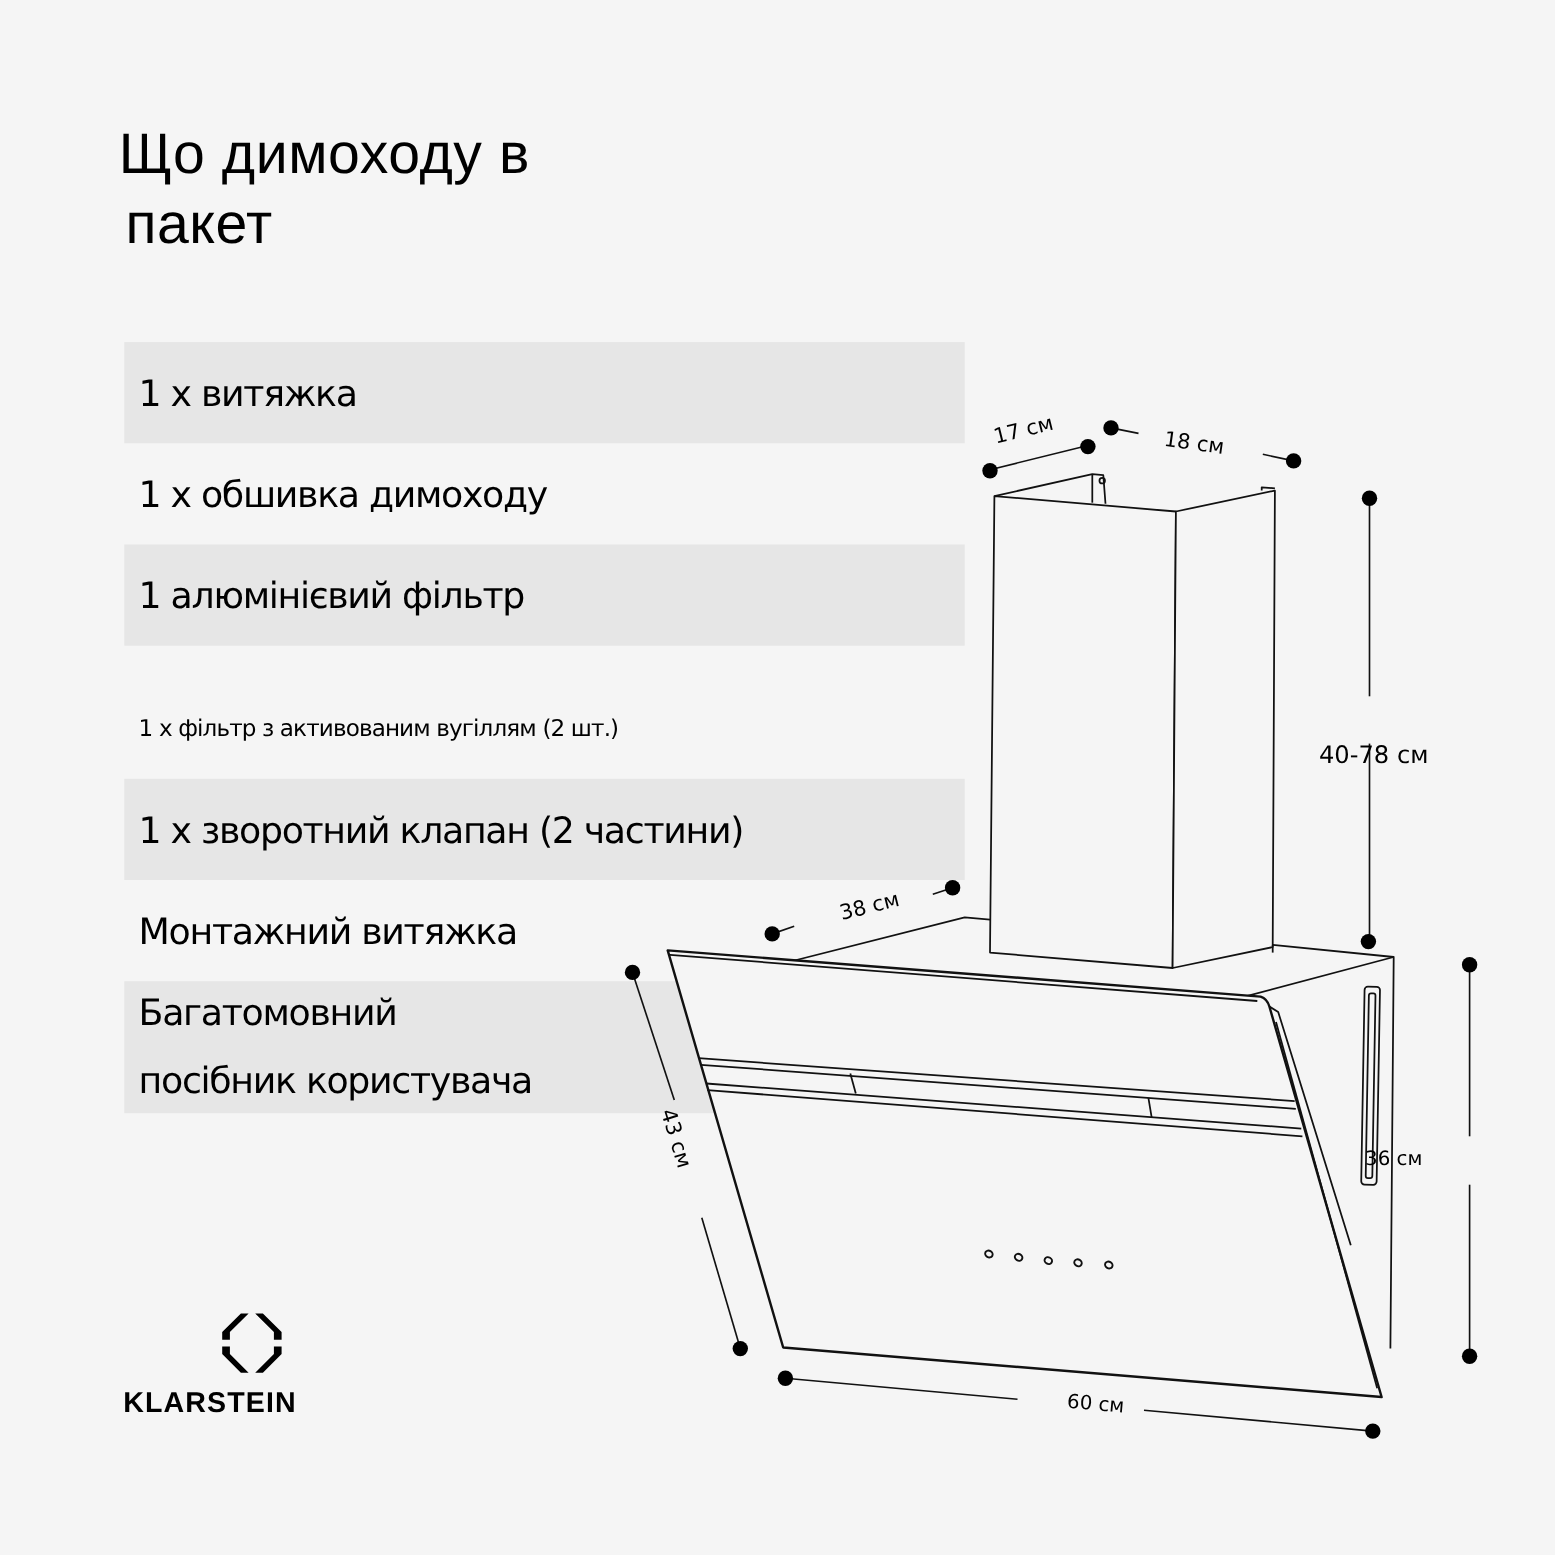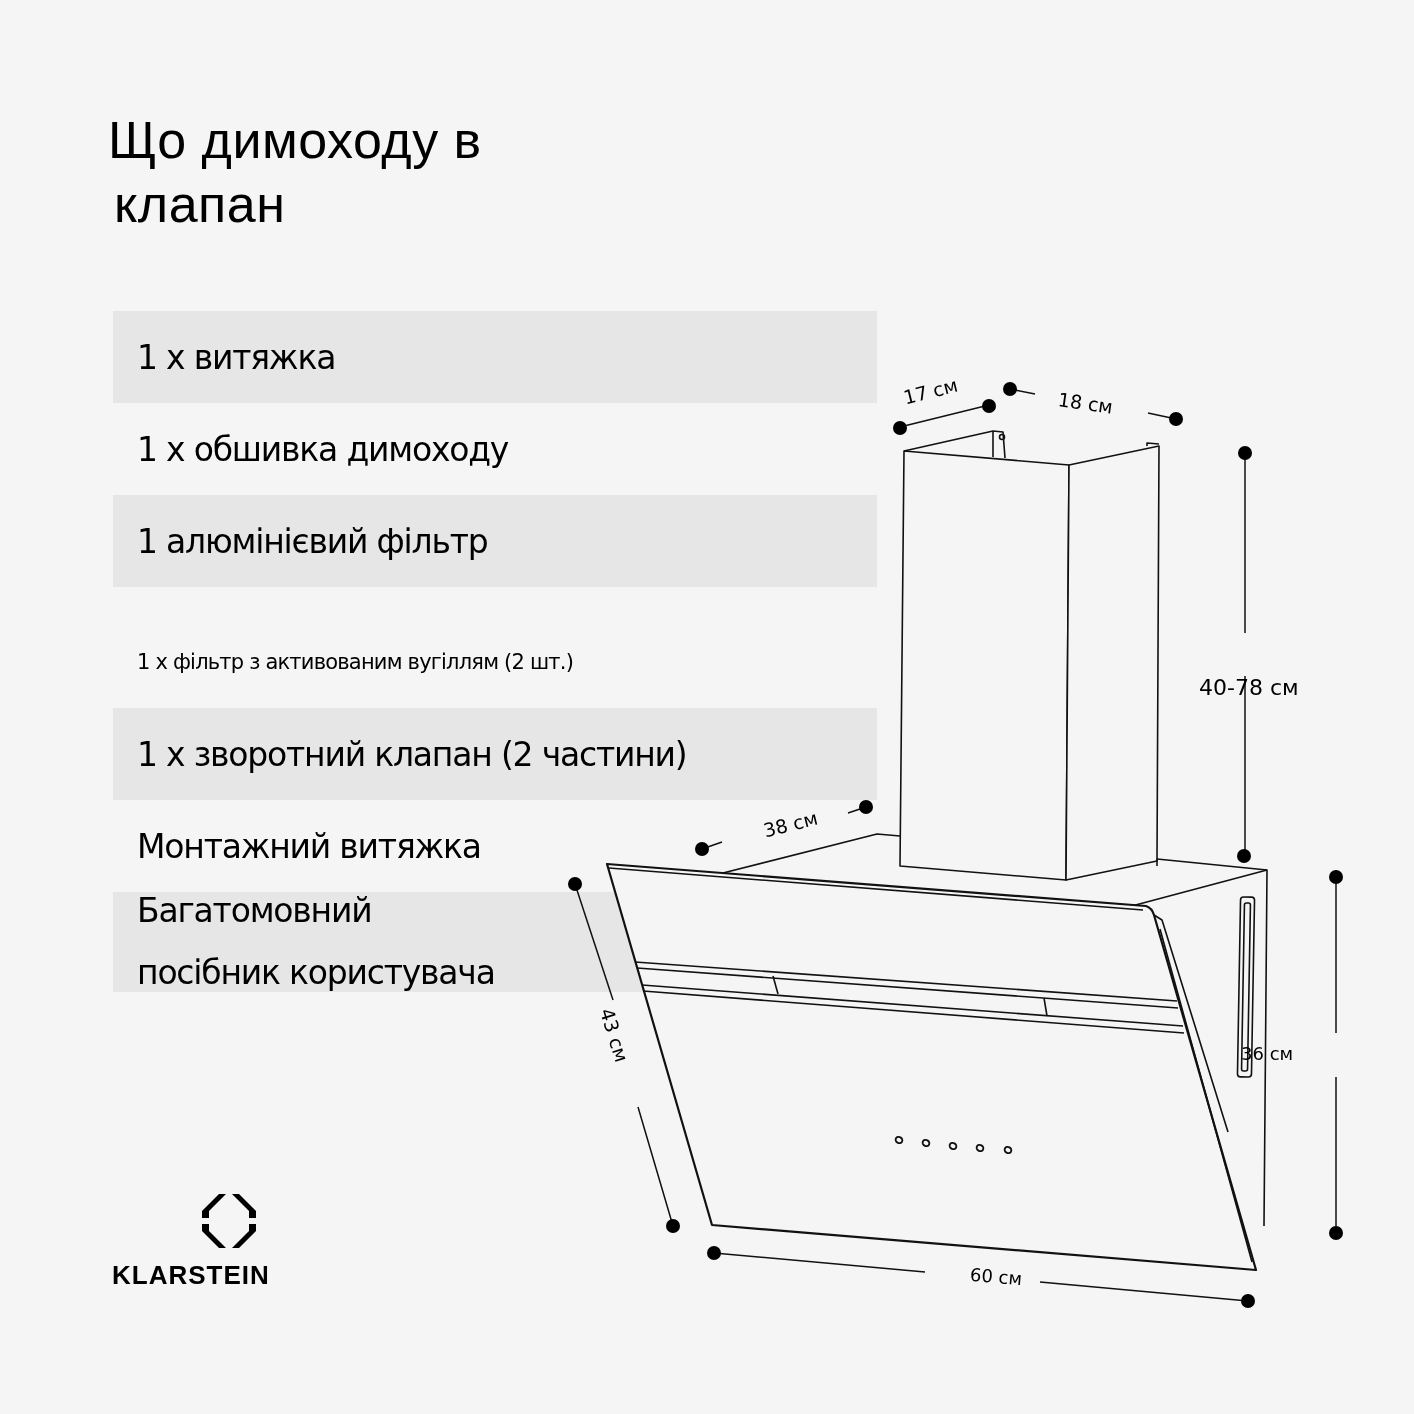--- a/index.html
+++ b/index.html
@@ -18,29 +18,29 @@
       font-weight: normal;
       letter-spacing: 0.5px;
       margin: 0;
     }
     .title .l2 { display: block; padding-left: 6px; }
     .items { position: absolute; left: 113px; top: 311px; width: 764px; }
     .item {
       box-sizing: border-box;
       height: 92px;
       display: flex; align-items: center;
-      padding-left: 24px;
+      padding-left: 13px;
       font-family: "DejaVu Sans", sans-serif;
       font-size: 33px;
       letter-spacing: -1.2px;
       transform-origin: left center;
     }
     .item.shaded { background: #e6e6e6; }
     .item.small { font-size: 21px; letter-spacing: -0.8px; margin-top: 29px; }
-    .item.tall { height: 100px; line-height: 62px; align-items: center; }
+    .item.tall { height: 120px; line-height: 62px; align-items: center; }
     .item.tall span { display: block; }
     .diagram { position: absolute; left: 0; top: 0; }
     .dim {
       position: absolute;
       font-family: "DejaVu Sans", sans-serif;
       font-size: 19px;
       white-space: nowrap;
       transform-origin: center center;
     }
     .logo { position: absolute; left: 112px; top: 1192px; width: 240px; }
@@ -51,21 +51,21 @@
       font-weight: bold;
       font-size: 26px;
       letter-spacing: 1px;
     }
   </style>
 </head>
 <body>
 
 <h1 class="title">
   <span>Що димоходу в</span>
-  <span class="l2">клапан</span>
+  <span class="l2">пакет</span>
 </h1>
 
 <div class="items">
   <div class="item shaded">
     <span>1 x витяжка</span>
   </div>
   <div class="item">
     <span>1 x обшивка димоходу</span>
   </div>
   <div class="item shaded">

